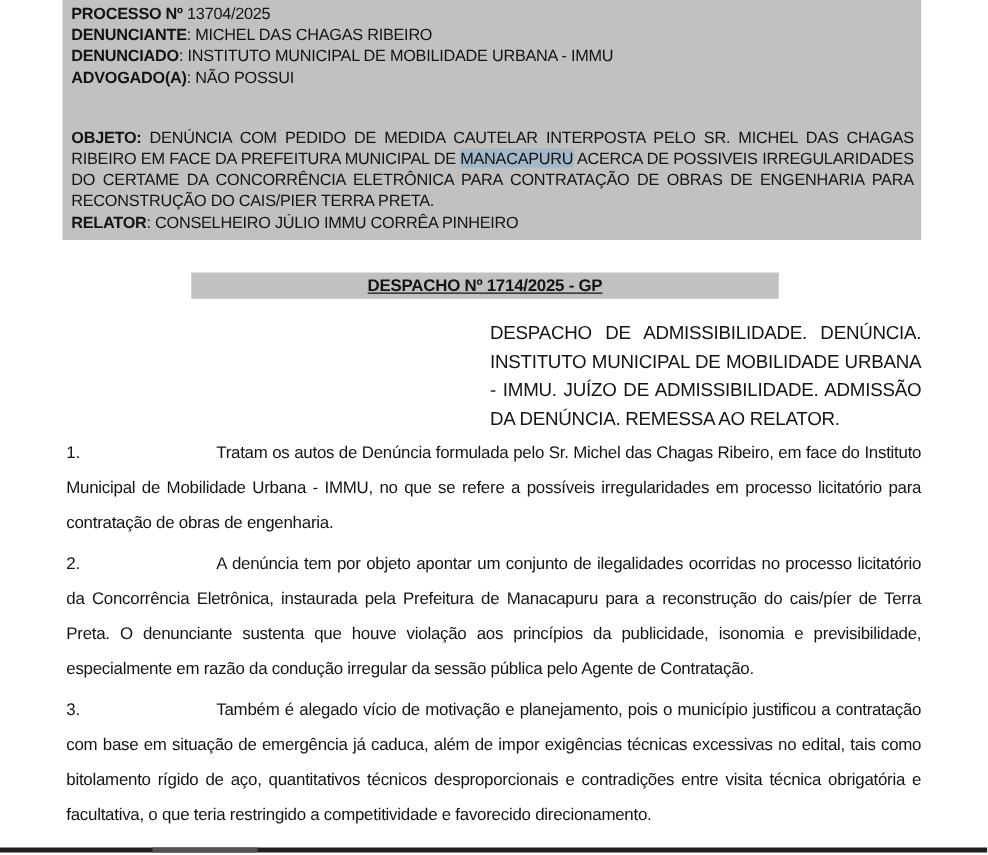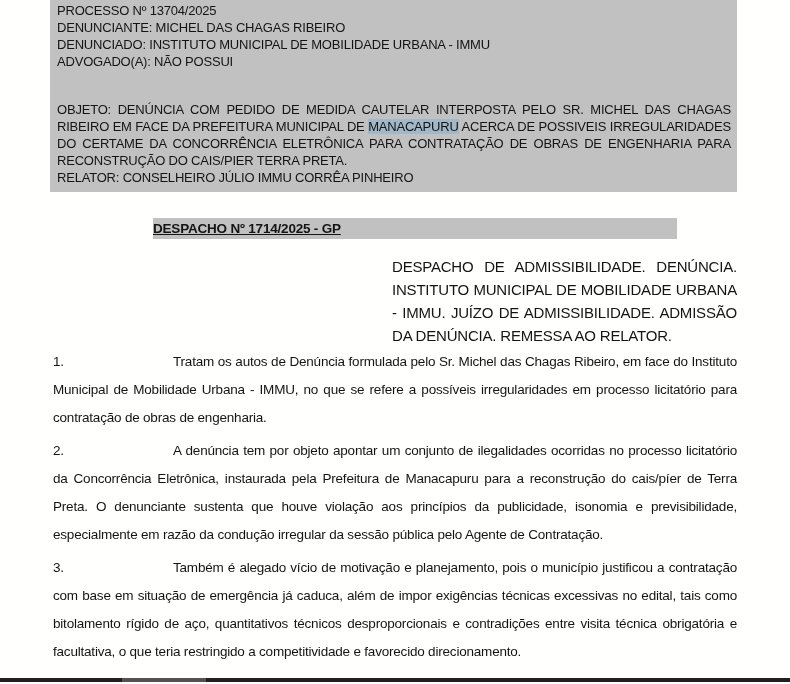--- a/index.html
+++ b/index.html
@@ -19,28 +19,29 @@
     left: 50px; top: 0;
     width: 687px;
     background: #c1c1c1;
     padding: 2px 6px 6px 7px;
     box-sizing: border-box;
     font-size: 13px;
     line-height: 17px;
   }
   .hrow { text-align: left; }
   .hrow.justify { text-align: justify; margin-top: 31px; }
-  .b { font-weight: normal; }
+  .b { font-weight: bold; }
   .hl { background: #a2b8c9; }
   
   .title-box {
     position: absolute;
     left: 153px; top: 218px;
-    width: 524px; height: 21px;
+    width: 470px; height: 21px;
     background: #c1c1c1;
+    text-align: center;
     font-size: 13.5px;
     font-weight: bold;
     line-height: 21px;
   }
   .title-box .u { text-decoration: underline; }
   
   .ementa {
     position: absolute;
     left: 392px; top: 255px;
     width: 345px;

